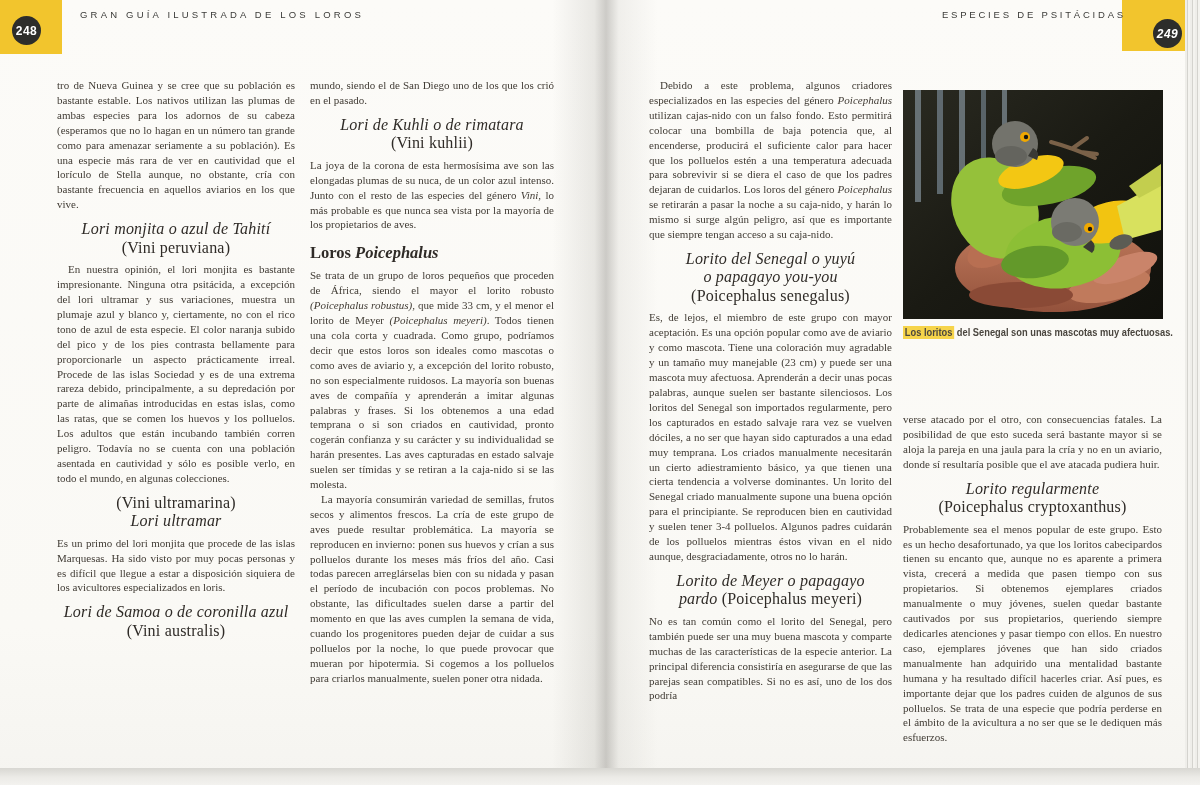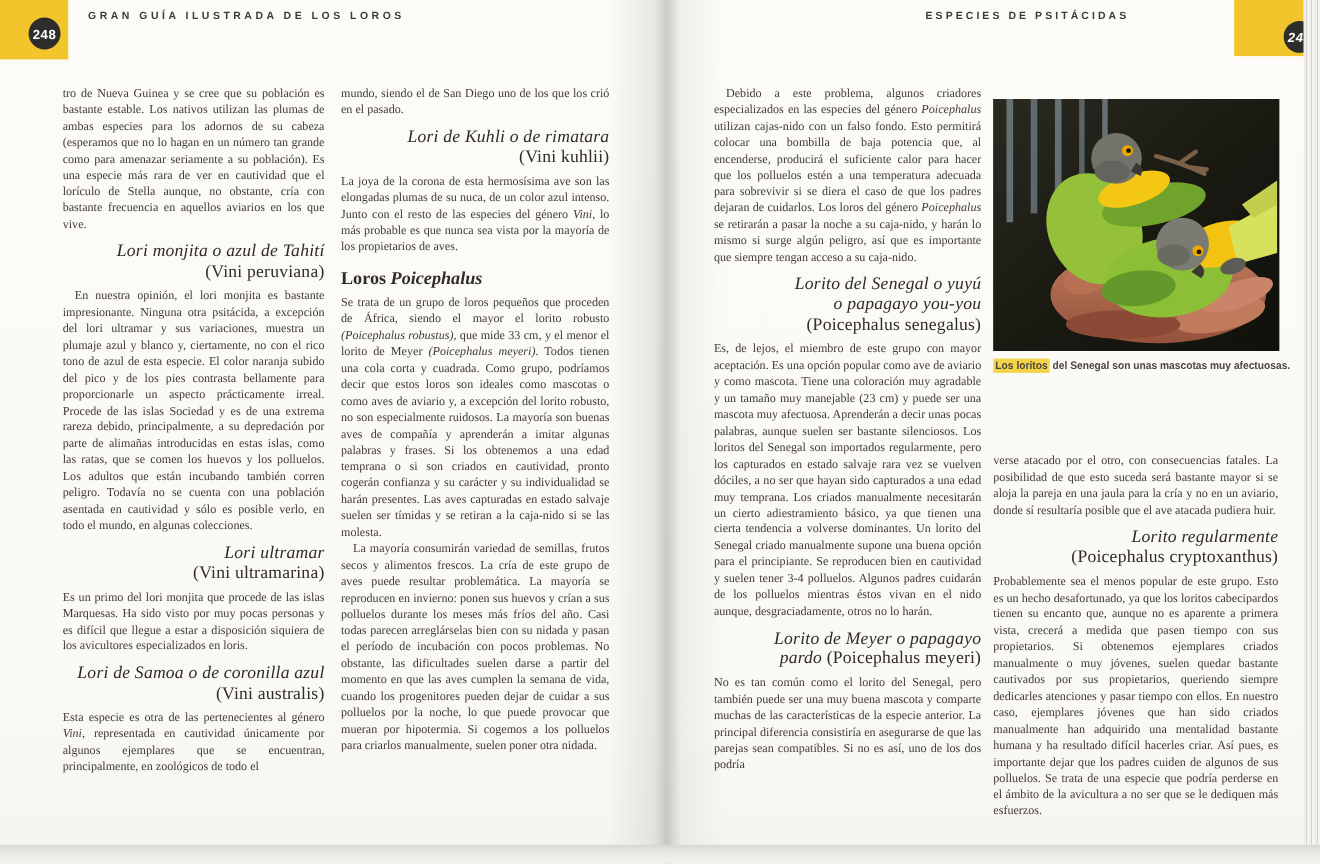--- a/index.html
+++ b/index.html
@@ -22,45 +22,45 @@
     background:linear-gradient(180deg,#d8d7d2 0%,#ecebe7 55%,#f3f2ef 100%);
   }
   
   .corner-tab{position:absolute;background:#f2c52d;}
   .tab-left{left:0;top:0;width:62px;height:54px;}
   .tab-right{left:1122px;top:0;width:66px;height:51px;}
   .page-circle{
     position:absolute;width:29px;height:29px;border-radius:50%;
     background:#2d2d2b;color:#fff;
     font-family:"Liberation Sans","DejaVu Sans",sans-serif;font-weight:700;font-size:12px;
-    display:flex;align-items:center;justify-content:center;letter-spacing:.5px;margin-left:14px;
+    display:flex;align-items:center;justify-content:center;letter-spacing:.5px;
   }
   .circle-left{left:12px;top:16px;}
   .circle-right{left:1153px;top:19px;font-style:italic;}
   .running-head{
     position:absolute;top:9px;
     font-family:"Liberation Sans","DejaVu Sans",sans-serif;
-    font-weight:700;font-size:9.5px;letter-spacing:3.2px;color:#3b3b38;white-space:nowrap;
+    font-weight:400;font-size:9.5px;letter-spacing:3.2px;color:#3b3b38;white-space:nowrap;
   }
   .head-left{left:80px;}
-  .head-right{left:780px;width:308px;text-align:center;letter-spacing:2.8px;}
+  .head-right{left:818px;width:308px;text-align:right;letter-spacing:2.8px;}
   
   .col{
     position:absolute;text-align:justify;color:#403b34;overflow:hidden;
     -webkit-hyphens:auto;hyphens:auto;
   }
   .col-l1{left:57px;top:78px;width:238px;height:690px;}
   .col-l2{left:310px;top:78px;width:244px;height:690px;}
   .col-r1{left:649px;top:78px;width:243px;height:690px;}
   .col-r2{left:903px;top:376px;width:259px;height:392px;margin-top:36px;}
   p.body{margin:0;font-size:11px;line-height:14.9px;}
   p.body.indent{text-indent:11px;}
   h3.species{
     font-weight:400;font-size:16px;line-height:18.5px;
-    margin:8px 0 5px;text-align:right;color:#2f2b27;letter-spacing:.2px;
+    margin:8px 0 5px;text-align:center;color:#2f2b27;letter-spacing:.2px;
   }
   h3.species .h-line{display:block;}
   h2.section{
     text-align:left;font-weight:700;font-size:16.5px;line-height:19px;
     margin:11px 0 6px;color:#2f2b27;
   }
   
   .photo-frame{position:absolute;left:903px;top:90px;width:260px;height:229px;background:#14140f;}
   .photo-frame svg{display:block;}
   .photo-caption{
@@ -84,29 +84,28 @@
   <div class="running-head head-right">ESPECIES DE PSITÁCIDAS</div>
 
   <div class="col col-l1" id="left-col-1">
       <p class="body">tro de Nueva Guinea y se cree que su población es bastante estable. Los nativos utilizan las plumas de ambas especies para los adornos de su cabeza (esperamos que no lo hagan en un número tan grande como para amenazar seriamente a su población). Es una especie más rara de ver en cautividad que el lorículo de Stella aunque, no obstante, cría con bastante frecuencia en aquellos aviarios en los que vive.</p>
       <h3 class="species">
         <span class="h-line"><i>Lori monjita o azul de Tahití</i></span>
         <span class="h-line">(Vini peruviana)</span>
       </h3>
       <p class="body indent">En nuestra opinión, el lori monjita es bastante impresionante. Ninguna otra psitácida, a excepción del lori ultramar y sus variaciones, muestra un plumaje azul y blanco y, ciertamente, no con el rico tono de azul de esta especie. El color naranja subido del pico y de los pies contrasta bellamente para proporcionarle un aspecto prácticamente irreal. Procede de las islas Sociedad y es de una extrema rareza debido, principalmente, a su depredación por parte de alimañas introducidas en estas islas, como las ratas, que se comen los huevos y los polluelos. Los adultos que están incubando también corren peligro. Todavía no se cuenta con una población asentada en cautividad y sólo es posible verlo, en todo el mundo, en algunas colecciones.</p>
       <h3 class="species">
+        <span class="h-line">(Vini ultramarina)</span>
         <span class="h-line"><i>Lori ultramar</i></span>
-        <span class="h-line">(Vini ultramarina)</span>
       </h3>
       <p class="body">Es un primo del lori monjita que procede de las islas Marquesas. Ha sido visto por muy pocas personas y es difícil que llegue a estar a disposición siquiera de los avicultores especializados en loris.</p>
       <h3 class="species">
         <span class="h-line"><i>Lori de Samoa o de coronilla azul</i></span>
         <span class="h-line">(Vini australis)</span>
       </h3>
-      <p class="body">Esta especie es otra de las pertenecientes al género <i>Vini</i>, representada en cautividad únicamente por algunos ejemplares que se encuentran, principalmente, en zoológicos de todo el</p>
     </div>
   <div class="col col-l2" id="left-col-2">
       <p class="body">mundo, siendo el de San Diego uno de los que los crió en el pasado.</p>
       <h3 class="species">
         <span class="h-line"><i>Lori de Kuhli o de rimatara</i></span>
         <span class="h-line">(Vini kuhlii)</span>
       </h3>
       <p class="body">La joya de la corona de esta hermosísima ave son las elongadas plumas de su nuca, de un color azul intenso. Junto con el resto de las especies del género <i>Vini</i>, lo más probable es que nunca sea vista por la mayoría de los propietarios de aves.</p>
       <h2 class="section">Loros <i>Poicephalus</i></h2>
       <p class="body">Se trata de un grupo de loros pequeños que proceden de África, siendo el mayor el lorito robusto <i>(Poicephalus robustus)</i>, que mide 33 cm, y el menor el lorito de Meyer <i>(Poicephalus meyeri)</i>. Todos tienen una cola corta y cuadrada. Como grupo, podríamos decir que estos loros son ideales como mascotas o como aves de aviario y, a excepción del lorito robusto, no son especialmente ruidosos. La mayoría son buenas aves de compañía y aprenderán a imitar algunas palabras y frases. Si los obtenemos a una edad temprana o si son criados en cautividad, pronto cogerán confianza y su carácter y su individualidad se harán presentes. Las aves capturadas en estado salvaje suelen ser tímidas y se retiran a la caja-nido si se las molesta.</p>

